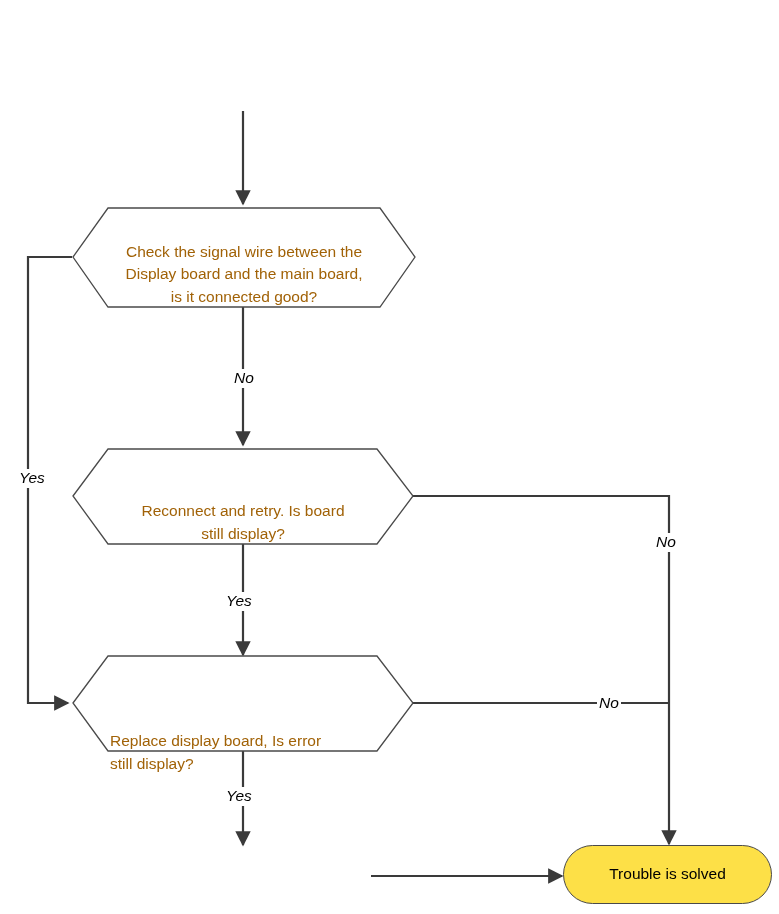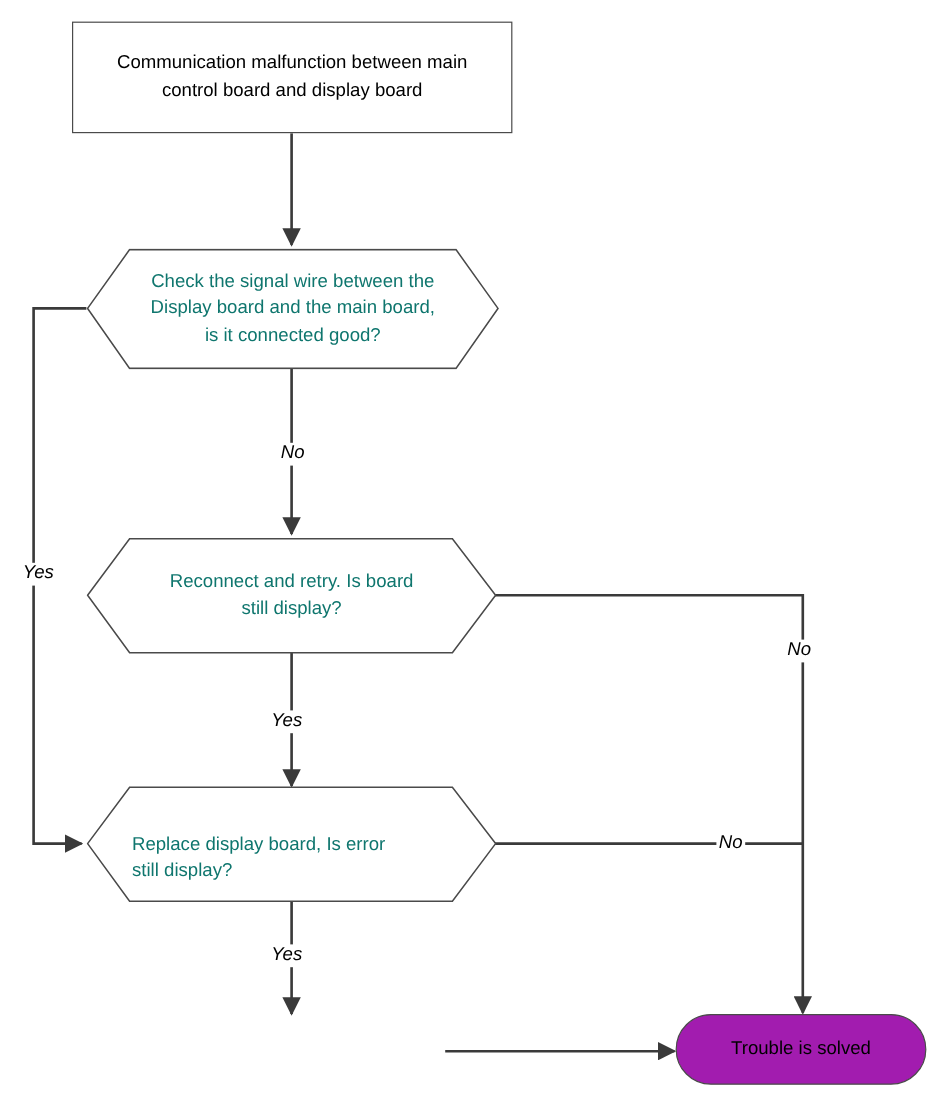--- a/index.html
+++ b/index.html
@@ -47,37 +47,37 @@
   .hexwrap {
     position: absolute;
     z-index: 2;
   }
   .hexwrap svg {
     display: block;
   }
   .hexlabel {
     position: absolute;
     display: flex;
-    align-items: center;
+    align-items: flex-end;
     justify-content: center;
     text-align: center;
-    color: #0f766e;
+    color: #a16207;
     font-size: 15.5px;
     line-height: 1.45;
     white-space: pre-line;
     z-index: 3;
   }
   .hexlabel.left-align {
     justify-content: flex-start;
     text-align: left;
   }
   .term {
     border: 1px solid #4a4a4a;
     border-radius: 999px;
-    background: #a21caf;
+    background: #fde047;
   }
   .edge-label {
     position: absolute;
     font-size: 15.5px;
     color: #000000;
     background: #ffffff;
     padding: 0 2px;
     line-height: 1.2;
     z-index: 4;
     white-space: nowrap;
@@ -106,24 +106,20 @@
 
     <path d="M 412 496 L 669 496 L 669 844" stroke="#3a3a3a" stroke-width="2.2" fill="none" marker-end="url(#arr)"></path>
 
     <path d="M 412 703 L 669 703" stroke="#3a3a3a" stroke-width="2.2" fill="none"></path>
 
     <path d="M 243 750 L 243 845" stroke="#3a3a3a" stroke-width="2.2" fill="none" marker-end="url(#arr)"></path>
 
     <path d="M 371 876 L 562 876" stroke="#3a3a3a" stroke-width="2.2" fill="none" marker-end="url(#arr)"></path>
   </svg>
 
-  <div class="node rect" style="left:60px; top:18px; width:367px; height:93px;">
-    <span class="txt">Communication malfunction between main
-control board and display board</span>
-  </div>
 
   <div class="hexwrap" style="left:72px; top:207px;">
     <svg width="344" height="101" viewBox="0 0 344 101" xmlns="http://www.w3.org/2000/svg">
       <polygon points="1,50 36,1 308,1 343,50 308,100 36,100" fill="#ffffff" stroke="#4a4a4a" stroke-width="1.3"></polygon>
     </svg>
   </div>
   <div class="hexlabel" style="left:90px; top:207px; width:308px; height:101px;">
     <span>Check the signal wire between the
 Display board and the main board,
 is it connected good?</span>

